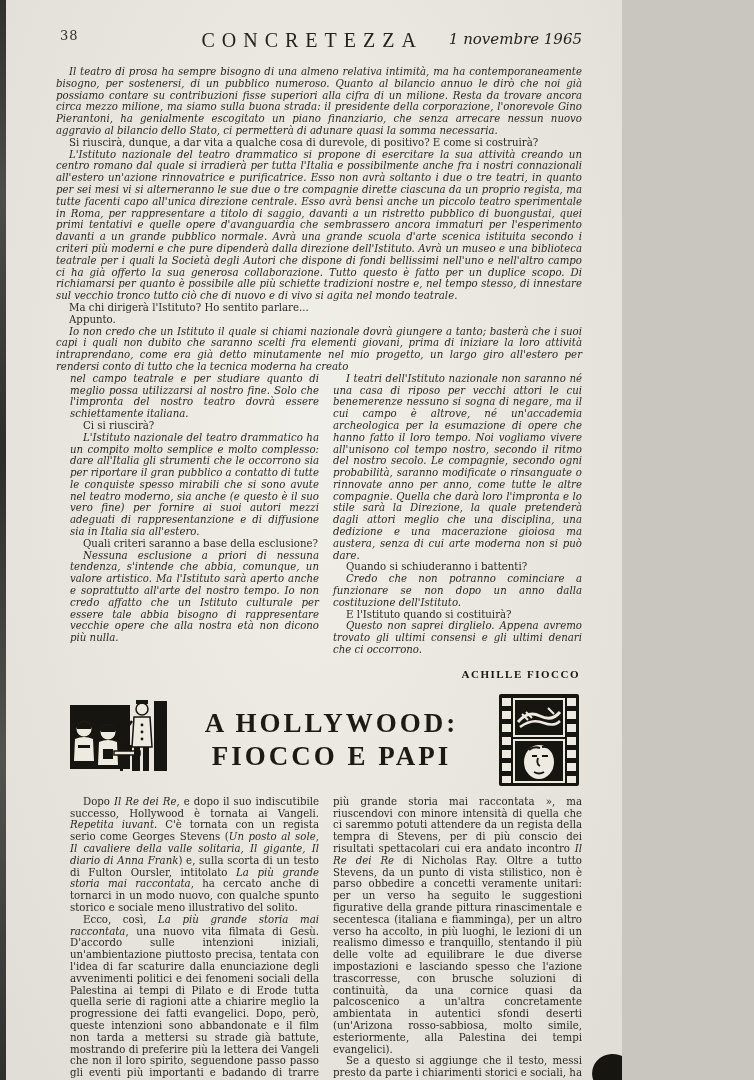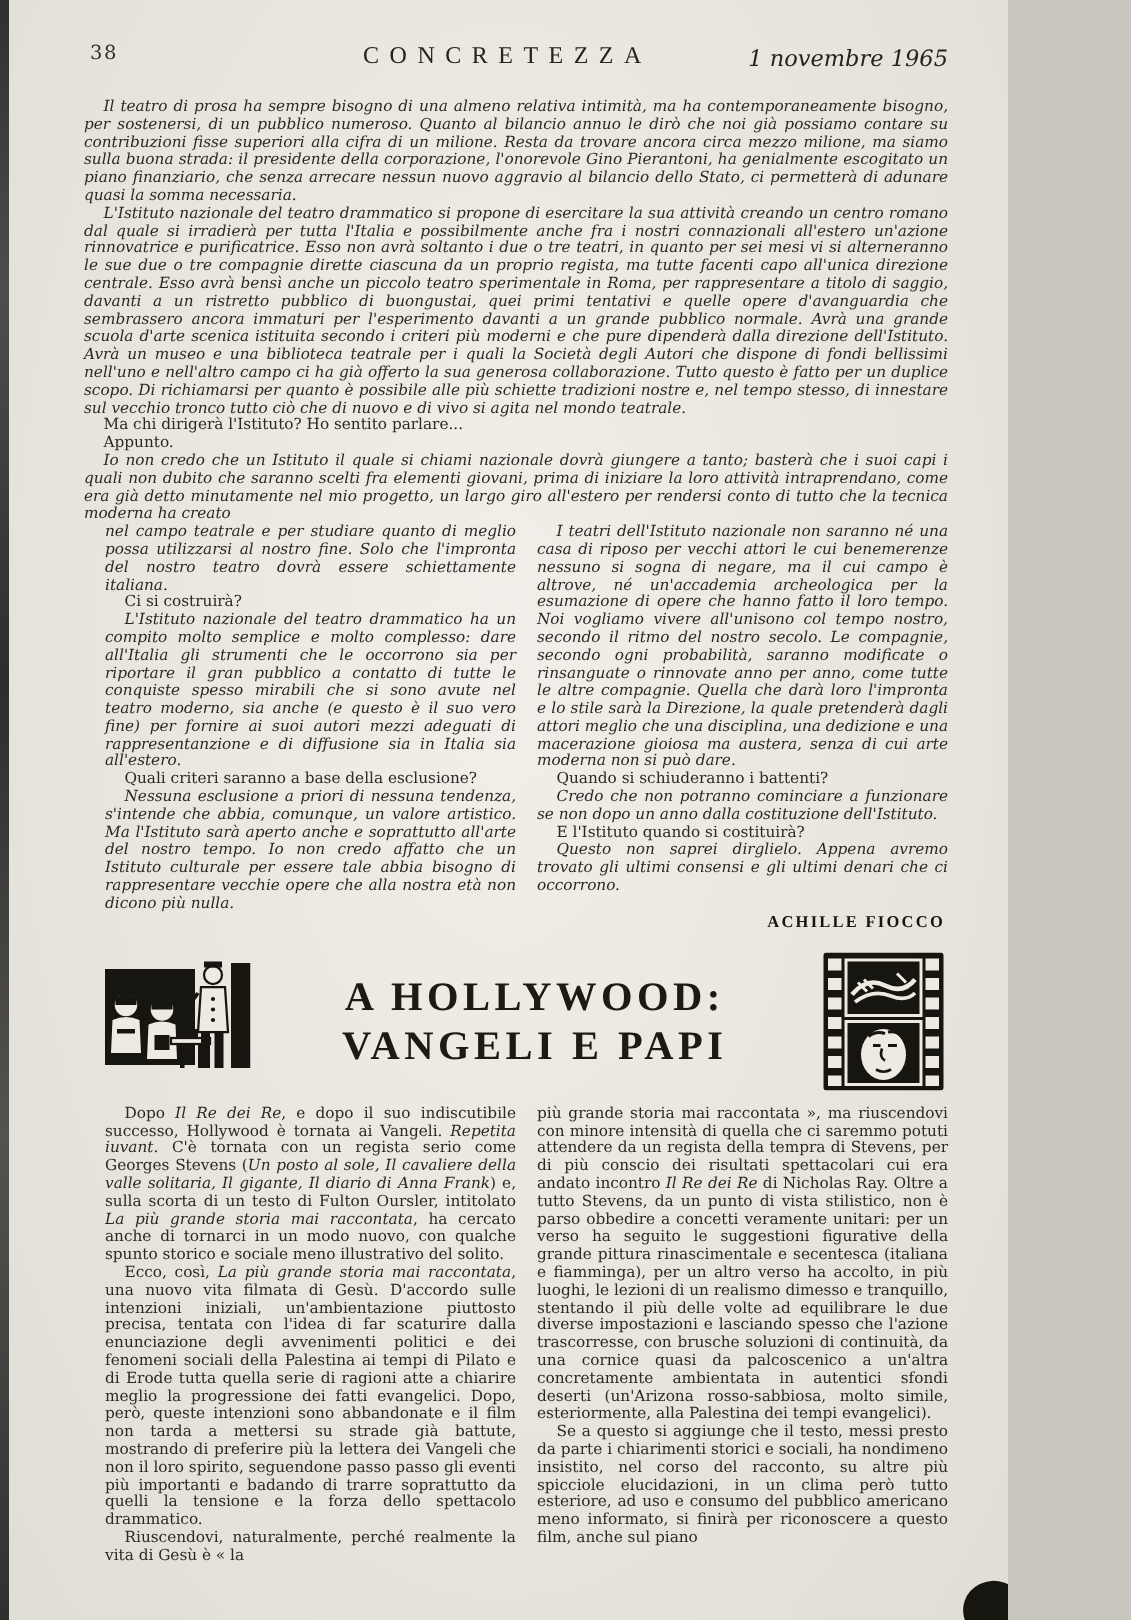--- a/index.html
+++ b/index.html
@@ -4,21 +4,21 @@
 <style>
   :root{
     --paper:#edeae2;
     --ink:#2b2823;
     --ink-dark:#17150f;
   }
   html,body{margin:0;padding:0;}
   body{background:#c9c6bf;}
   .page{
     position:relative;
-    width:672px;height:1080px;
+    width:622px;height:1080px;
     background:var(--paper);
     background-image:radial-gradient(ellipse at 50% 40%, rgba(255,255,255,.25), rgba(0,0,0,.05) 95%);
     overflow:hidden;
     box-sizing:border-box;
     padding:26px 40px 30px 56px;
     font-family:"DejaVu Serif", serif;
     color:var(--ink);
   }
   .scan-edge-left{
     position:absolute;left:0;top:0;width:6px;height:100%;
@@ -33,21 +33,21 @@
   .pagehead{
     position:relative;height:26px;margin-bottom:14px;margin-left:4px;
   }
   .pagenum{
     position:absolute;left:0;top:2px;
     font-size:13px;letter-spacing:1px;color:#33302a;
   }
   .masthead{
     position:absolute;left:50%;top:3px;transform:translateX(-54%);
     font-family:"Liberation Serif",serif;
-    font-size:16px;letter-spacing:7px;color:#26231d;
+    font-size:20px;letter-spacing:7px;color:#26231d;
   }
   .dateline{
     position:absolute;right:0;top:4px;
     font-style:italic;font-size:15px;color:#26231d;text-align:center;
   }
   .content{display:flex;align-items:flex-start;flex-direction:column;}
   .col{flex:1 1 0;min-width:0;}
   .col1{flex:0 0 213px;}
   .rightzone{flex:1 1 auto;margin-left:14px;display:flex;flex-direction:column;}
   .interview-grid,.feature-grid{display:flex;gap:14px;align-items:flex-start;}
@@ -91,32 +91,33 @@
   <header class="pagehead">
     <span class="pagenum">38</span>
     <span class="masthead">CONCRETEZZA</span>
     <span class="dateline">1 novembre 1965</span>
   </header>
 
   <div class="content">
 
     <div class="col col1">
         <p class="para italic indent"><span>Il teatro di prosa ha sempre bisogno di una almeno relativa intimità, ma ha contemporaneamente bisogno, per sostenersi, di un pubblico numeroso. Quanto al bilancio annuo le dirò che noi già possiamo contare su contribuzioni fisse superiori alla cifra di un milione. Resta da trovare ancora circa mezzo milione, ma siamo sulla buona strada: il presidente della corporazione, l'onorevole Gino Pierantoni, ha genialmente escogitato un piano finanziario, che senza arrecare nessun nuovo aggravio al bilancio dello Stato, ci permetterà di adunare quasi la somma necessaria.</span></p>
+        <p class="para roman indent"><span>Si riuscirà, dunque, a dar vita a qualche cosa di durevole, di positivo? E come si costruirà?</span></p>
         <p class="para italic indent"><span>L'Istituto nazionale del teatro drammatico si propone di esercitare la sua attività creando un centro romano dal quale si irradierà per tutta l'Italia e possibilmente anche fra i nostri connazionali all'estero un'azione rinnovatrice e purificatrice. Esso non avrà soltanto i due o tre teatri, in quanto per sei mesi vi si alterneranno le sue due o tre compagnie dirette ciascuna da un proprio regista, ma tutte facenti capo all'unica direzione centrale. Esso avrà bensì anche un piccolo teatro sperimentale in Roma, per rappresentare a titolo di saggio, davanti a un ristretto pubblico di buongustai, quei primi tentativi e quelle opere d'avanguardia che sembrassero ancora immaturi per l'esperimento davanti a un grande pubblico normale. Avrà una grande scuola d'arte scenica istituita secondo i criteri più moderni e che pure dipenderà dalla direzione dell'Istituto. Avrà un museo e una biblioteca teatrale per i quali la Società degli Autori che dispone di fondi bellissimi nell'uno e nell'altro campo ci ha già offerto la sua generosa collaborazione. Tutto questo è fatto per un duplice scopo. Di richiamarsi per quanto è possibile alle più schiette tradizioni nostre e, nel tempo stesso, di innestare sul vecchio tronco tutto ciò che di nuovo e di vivo si agita nel mondo teatrale.</span></p>
         <p class="para roman indent"><span>Ma chi dirigerà l'Istituto? Ho sentito parlare...</span></p>
         <p class="para roman indent"><span>Appunto.</span></p>
         <p class="para italic indent"><span>Io non credo che un Istituto il quale si chiami nazionale dovrà giungere a tanto; basterà che i suoi capi i quali non dubito che saranno scelti fra elementi giovani, prima di iniziare la loro attività intraprendano, come era già detto minutamente nel mio progetto, un largo giro all'estero per rendersi conto di tutto che la tecnica moderna ha creato</span></p>
       </div>
 
     <div class="rightzone">
 
       <div class="interview-grid">
         <div class="col">
             <p class="para italic"><span>nel campo teatrale e per studiare quanto di meglio possa utilizzarsi al nostro fine. Solo che l'impronta del nostro teatro dovrà essere schiettamente italiana.</span></p>
-            <p class="para roman indent"><span>Ci si costruirà?</span></p>
+            <p class="para roman indent"><span>Ci si riuscirà?</span></p>
             <p class="para italic indent"><span>L'Istituto nazionale del teatro drammatico ha un compito molto semplice e molto complesso: dare all'Italia gli strumenti che le occorrono sia per riportare il gran pubblico a contatto di tutte le conquiste spesso mirabili che si sono avute nel teatro moderno, sia anche (e questo è il suo vero fine) per fornire ai suoi autori mezzi adeguati di rappresentanzione e di diffusione sia in Italia sia all'estero.</span></p>
             <p class="para roman indent"><span>Quali criteri saranno a base della esclusione?</span></p>
             <p class="para italic indent"><span>Nessuna esclusione a priori di nessuna tendenza, s'intende che abbia, comunque, un valore artistico. Ma l'Istituto sarà aperto anche e soprattutto all'arte del nostro tempo. Io non credo affatto che un Istituto culturale per essere tale abbia bisogno di rappresentare vecchie opere che alla nostra età non dicono più nulla.</span></p>
           </div>
         <div class="col">
           <div>
               <p class="para italic indent"><span>I teatri dell'Istituto nazionale non saranno né una casa di riposo per vecchi attori le cui benemerenze nessuno si sogna di negare, ma il cui campo è altrove, né un'accademia archeologica per la esumazione di opere che hanno fatto il loro tempo. Noi vogliamo vivere all'unisono col tempo nostro, secondo il ritmo del nostro secolo. Le compagnie, secondo ogni probabilità, saranno modificate o rinsanguate o rinnovate anno per anno, come tutte le altre compagnie. Quella che darà loro l'impronta e lo stile sarà la Direzione, la quale pretenderà dagli attori meglio che una disciplina, una dedizione e una macerazione gioiosa ma austera, senza di cui arte moderna non si può dare.</span></p>
               <p class="para roman indent"><span>Quando si schiuderanno i battenti?</span></p>
               <p class="para italic indent"><span>Credo che non potranno cominciare a funzionare se non dopo un anno dalla costituzione dell'Istituto.</span></p>
               <p class="para roman indent"><span>E l'Istituto quando si costituirà?</span></p>
@@ -154,21 +155,21 @@
             <circle cx="72" cy="30" r="1.4" fill="#17150f"></circle>
             <circle cx="72" cy="37" r="1.4" fill="#17150f"></circle>
             <circle cx="72" cy="44" r="1.4" fill="#17150f"></circle>
             <rect x="64" y="52" width="6" height="24" fill="#17150f"></rect>
             <rect x="73" y="52" width="6" height="24" fill="#17150f"></rect>
             <path d="M62 26 L52 40" stroke="#17150f" stroke-width="2.5" fill="none"></path>
           </svg>
 
           <div class="headline">
             <div>A HOLLYWOOD:</div>
-            <div>VANGELI E PAPI</div>
+            <div>FIOCCO E PAPI</div>
           </div>
 
           <svg class="art" width="86" height="92" viewBox="0 0 86 92">
             <rect x="3" y="0" width="80" height="92" rx="2" fill="#17150f"></rect>
             <g fill="#edeae2">
               <rect x="6" y="4" width="9" height="8"></rect>
                 <rect x="6" y="17" width="9" height="8"></rect>
               <rect x="6" y="30" width="9" height="8"></rect>
                 <rect x="6" y="43" width="9" height="8"></rect>
               <rect x="6" y="56" width="9" height="8"></rect>

